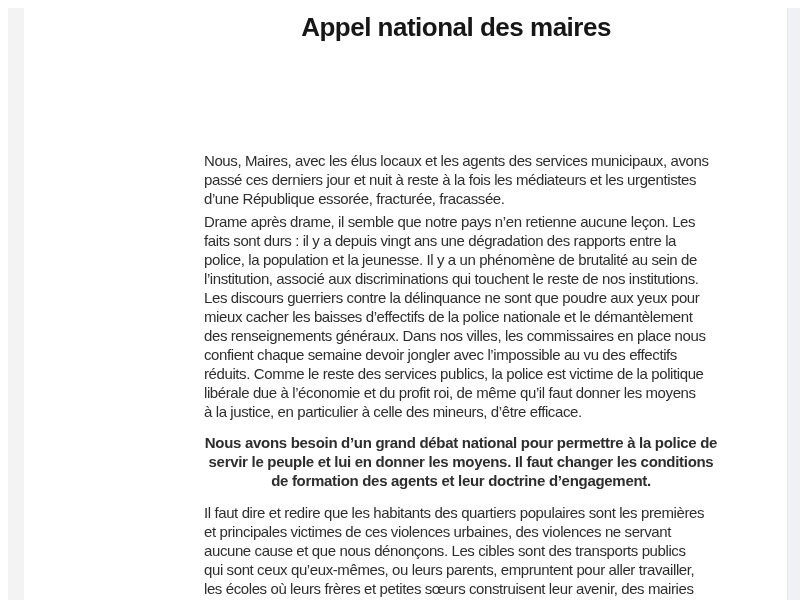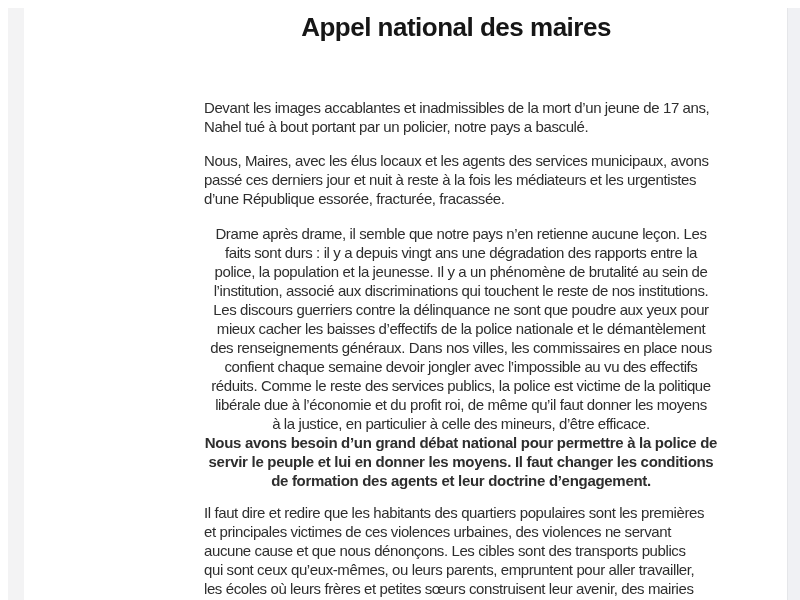--- a/index.html
+++ b/index.html
@@ -32,41 +32,39 @@
   .title span{display:block;}
   .para{
     position:absolute;left:188px;width:530px;
     font-size:15px;line-height:19px;letter-spacing:-0.4px;
     color:var(--text);
     white-space:pre;
   }
   .para.bold{font-weight:bold;letter-spacing:-0.3px;}
   .p1{top:82px;}
   .p2{top:135px;}
-  .p3{top:208px;text-align:center;}
+  .p3{top:196px;}
   .p4{top:417px;text-align:center;}
   .p5{top:487px;}
   .scrollbar-track{
     position:absolute;right:0;top:0;bottom:0;width:21px;
     background:var(--scrollbar-track);
     border-left:1px solid var(--scrollbar-border);
   }
 </style>
 </head>
 <body>
 
 <div class="page">
   <div class="left-edge"></div>
 
   <h1 class="title">
     <span>Appel national des maires</span>
   </h1>
 
-  <p class="para p1">Devant les images accablantes et inadmissibles de la mort d’un jeune de 17 ans,
-Nahel tué à bout portant par un policier, notre pays a basculé.</p>
 
   <p class="para p2">Nous, Maires, avec les élus locaux et les agents des services municipaux, avons
 passé ces derniers jour et nuit à reste à la fois les médiateurs et les urgentistes
 d’une République essorée, fracturée, fracassée.</p>
 
   <p class="para p3">Drame après drame, il semble que notre pays n’en retienne aucune leçon. Les
 faits sont durs : il y a depuis vingt ans une dégradation des rapports entre la
 police, la population et la jeunesse. Il y a un phénomène de brutalité au sein de
 l’institution, associé aux discriminations qui touchent le reste de nos institutions.
 Les discours guerriers contre la délinquance ne sont que poudre aux yeux pour

